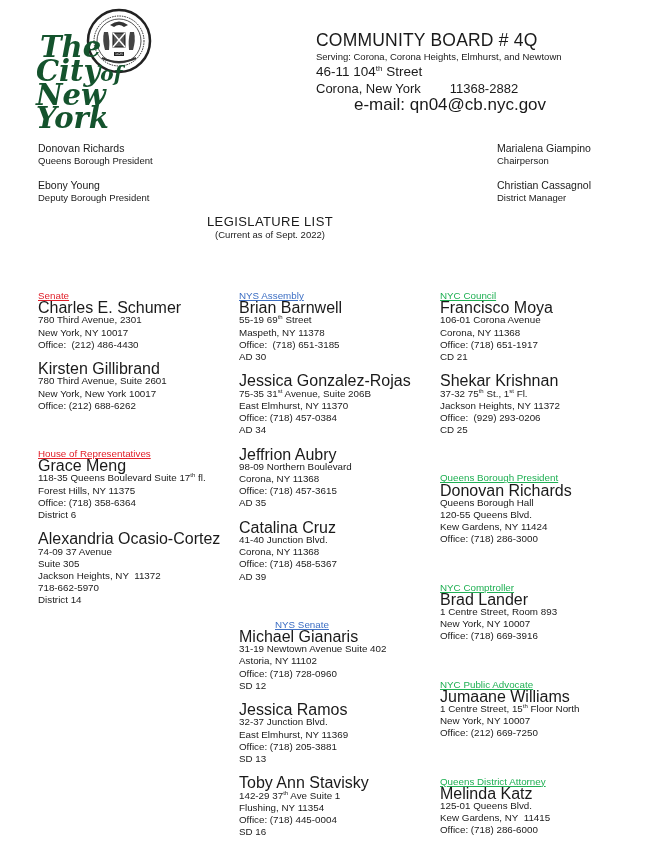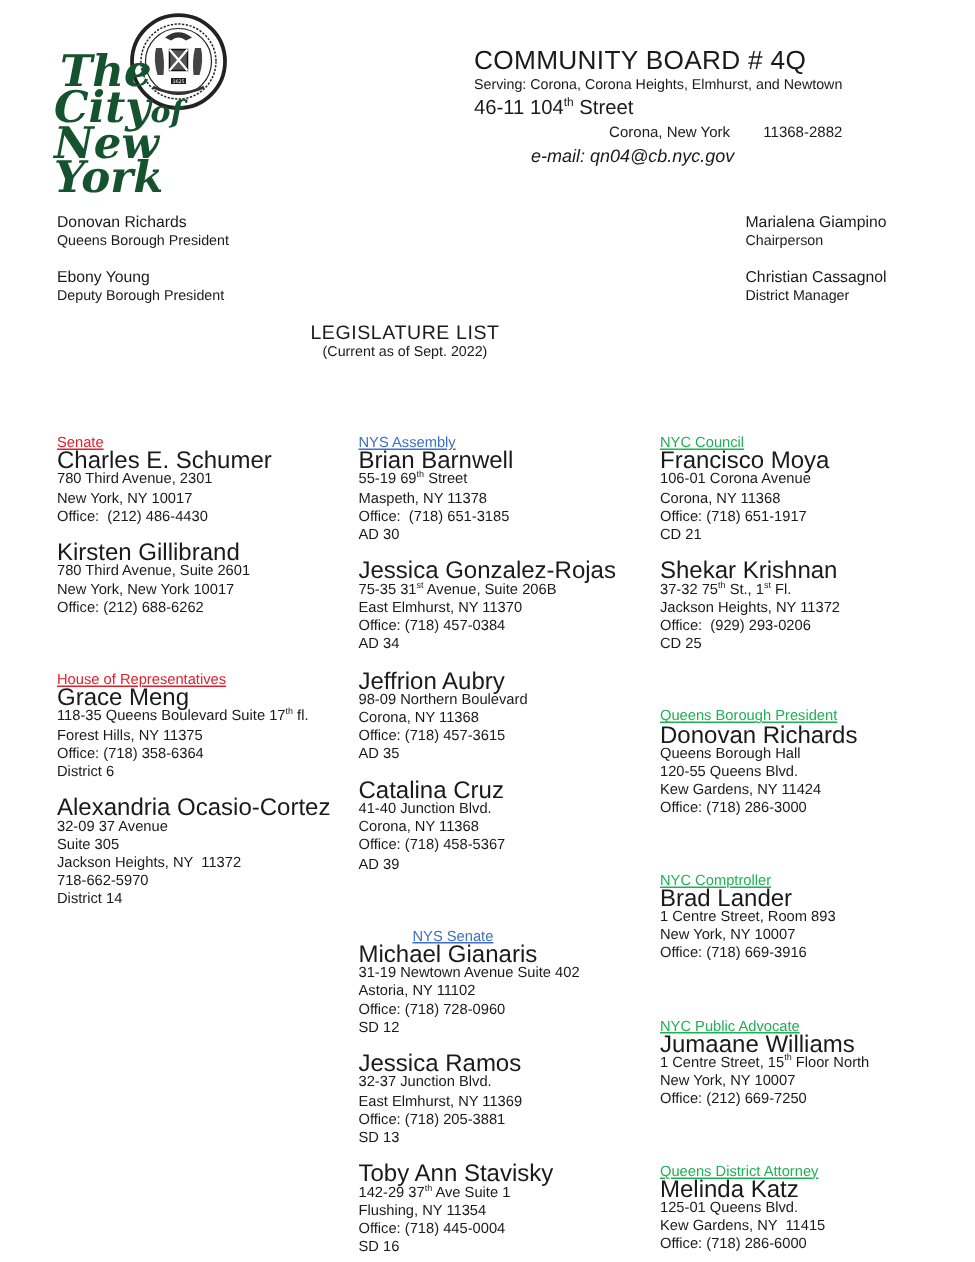--- a/index.html
+++ b/index.html
@@ -12,23 +12,23 @@
   .logo-text .l1 { font-size: 29px; display: block; padding-left: 4px; }
   .logo-text .l2 { font-size: 29px; display: block; }
   .logo-text .l3 { font-size: 29px; display: block; }
   .seal { position: absolute; left: 50px; top: 0; width: 66px; height: 66px; }
 
   .header { left: 316px; top: 30px; }
   .hdr-title { font-size: 17.5px; letter-spacing: 0.2px; line-height: 20px; }
   .hdr-serving { font-size: 9.5px; line-height: 13px; }
   .hdr-street { font-size: 13.5px; line-height: 17px; }
   .hdr-street sup { font-size: 8px; }
-  .hdr-city { font-size: 10px; line-height: 17px; white-space: pre; text-align: right; }
+  .hdr-city { font-size: 13px; line-height: 17px; white-space: pre; }
   .hdr-phone { font-size: 11px; line-height: 15px; white-space: pre; }
-  .hdr-email { font-size: 12px; line-height: 15px; padding-left: 38px; font-style: italic; }
+  .hdr-email { font-size: 17px; line-height: 15px; padding-left: 38px; }
 
   .officer { font-size: 10px; line-height: 12.5px; }
   .officer .name { font-size: 10.5px; }
   .officer .role { font-size: 9.5px; }
 
   .list-title { left: 0; width: 540px; top: 214px; text-align: center; }
   .list-title .t { font-size: 13px; letter-spacing: 0.4px; line-height: 15px; }
   .list-title .s { font-size: 9.5px; line-height: 12px; }
 
   .col { position: absolute; top: 254px; font-size: 9.8px; line-height: 12.2px; }
@@ -112,21 +112,21 @@
     <span class="section-head" style="color: rgb(224, 32, 42);">House of Representatives</span>
     <div class="entry">
       <span class="name">Grace Meng</span>
       <span class="line">118-35 Queens Boulevard Suite 17<sup>th</sup> fl.</span>
       <span class="line">Forest Hills, NY 11375</span>
       <span class="line">Office: (718) 358-6364</span>
       <span class="line">District 6</span>
     </div>
     <div class="entry">
       <span class="name">Alexandria Ocasio-Cortez</span>
-      <span class="line">32-09 37 Avenue</span>
+      <span class="line">74-09 37 Avenue</span>
       <span class="line">Suite 305</span>
       <span class="line">Jackson Heights, NY  11372</span>
       <span class="line">718-662-5970</span>
       <span class="line">District 14</span>
     </div>
   </div>
 <div class="col col2">
     <span class="section-head" style="color: rgb(61, 111, 196);">NYS Assembly</span>
     <div class="entry">
       <span class="name">Brian Barnwell</span>

